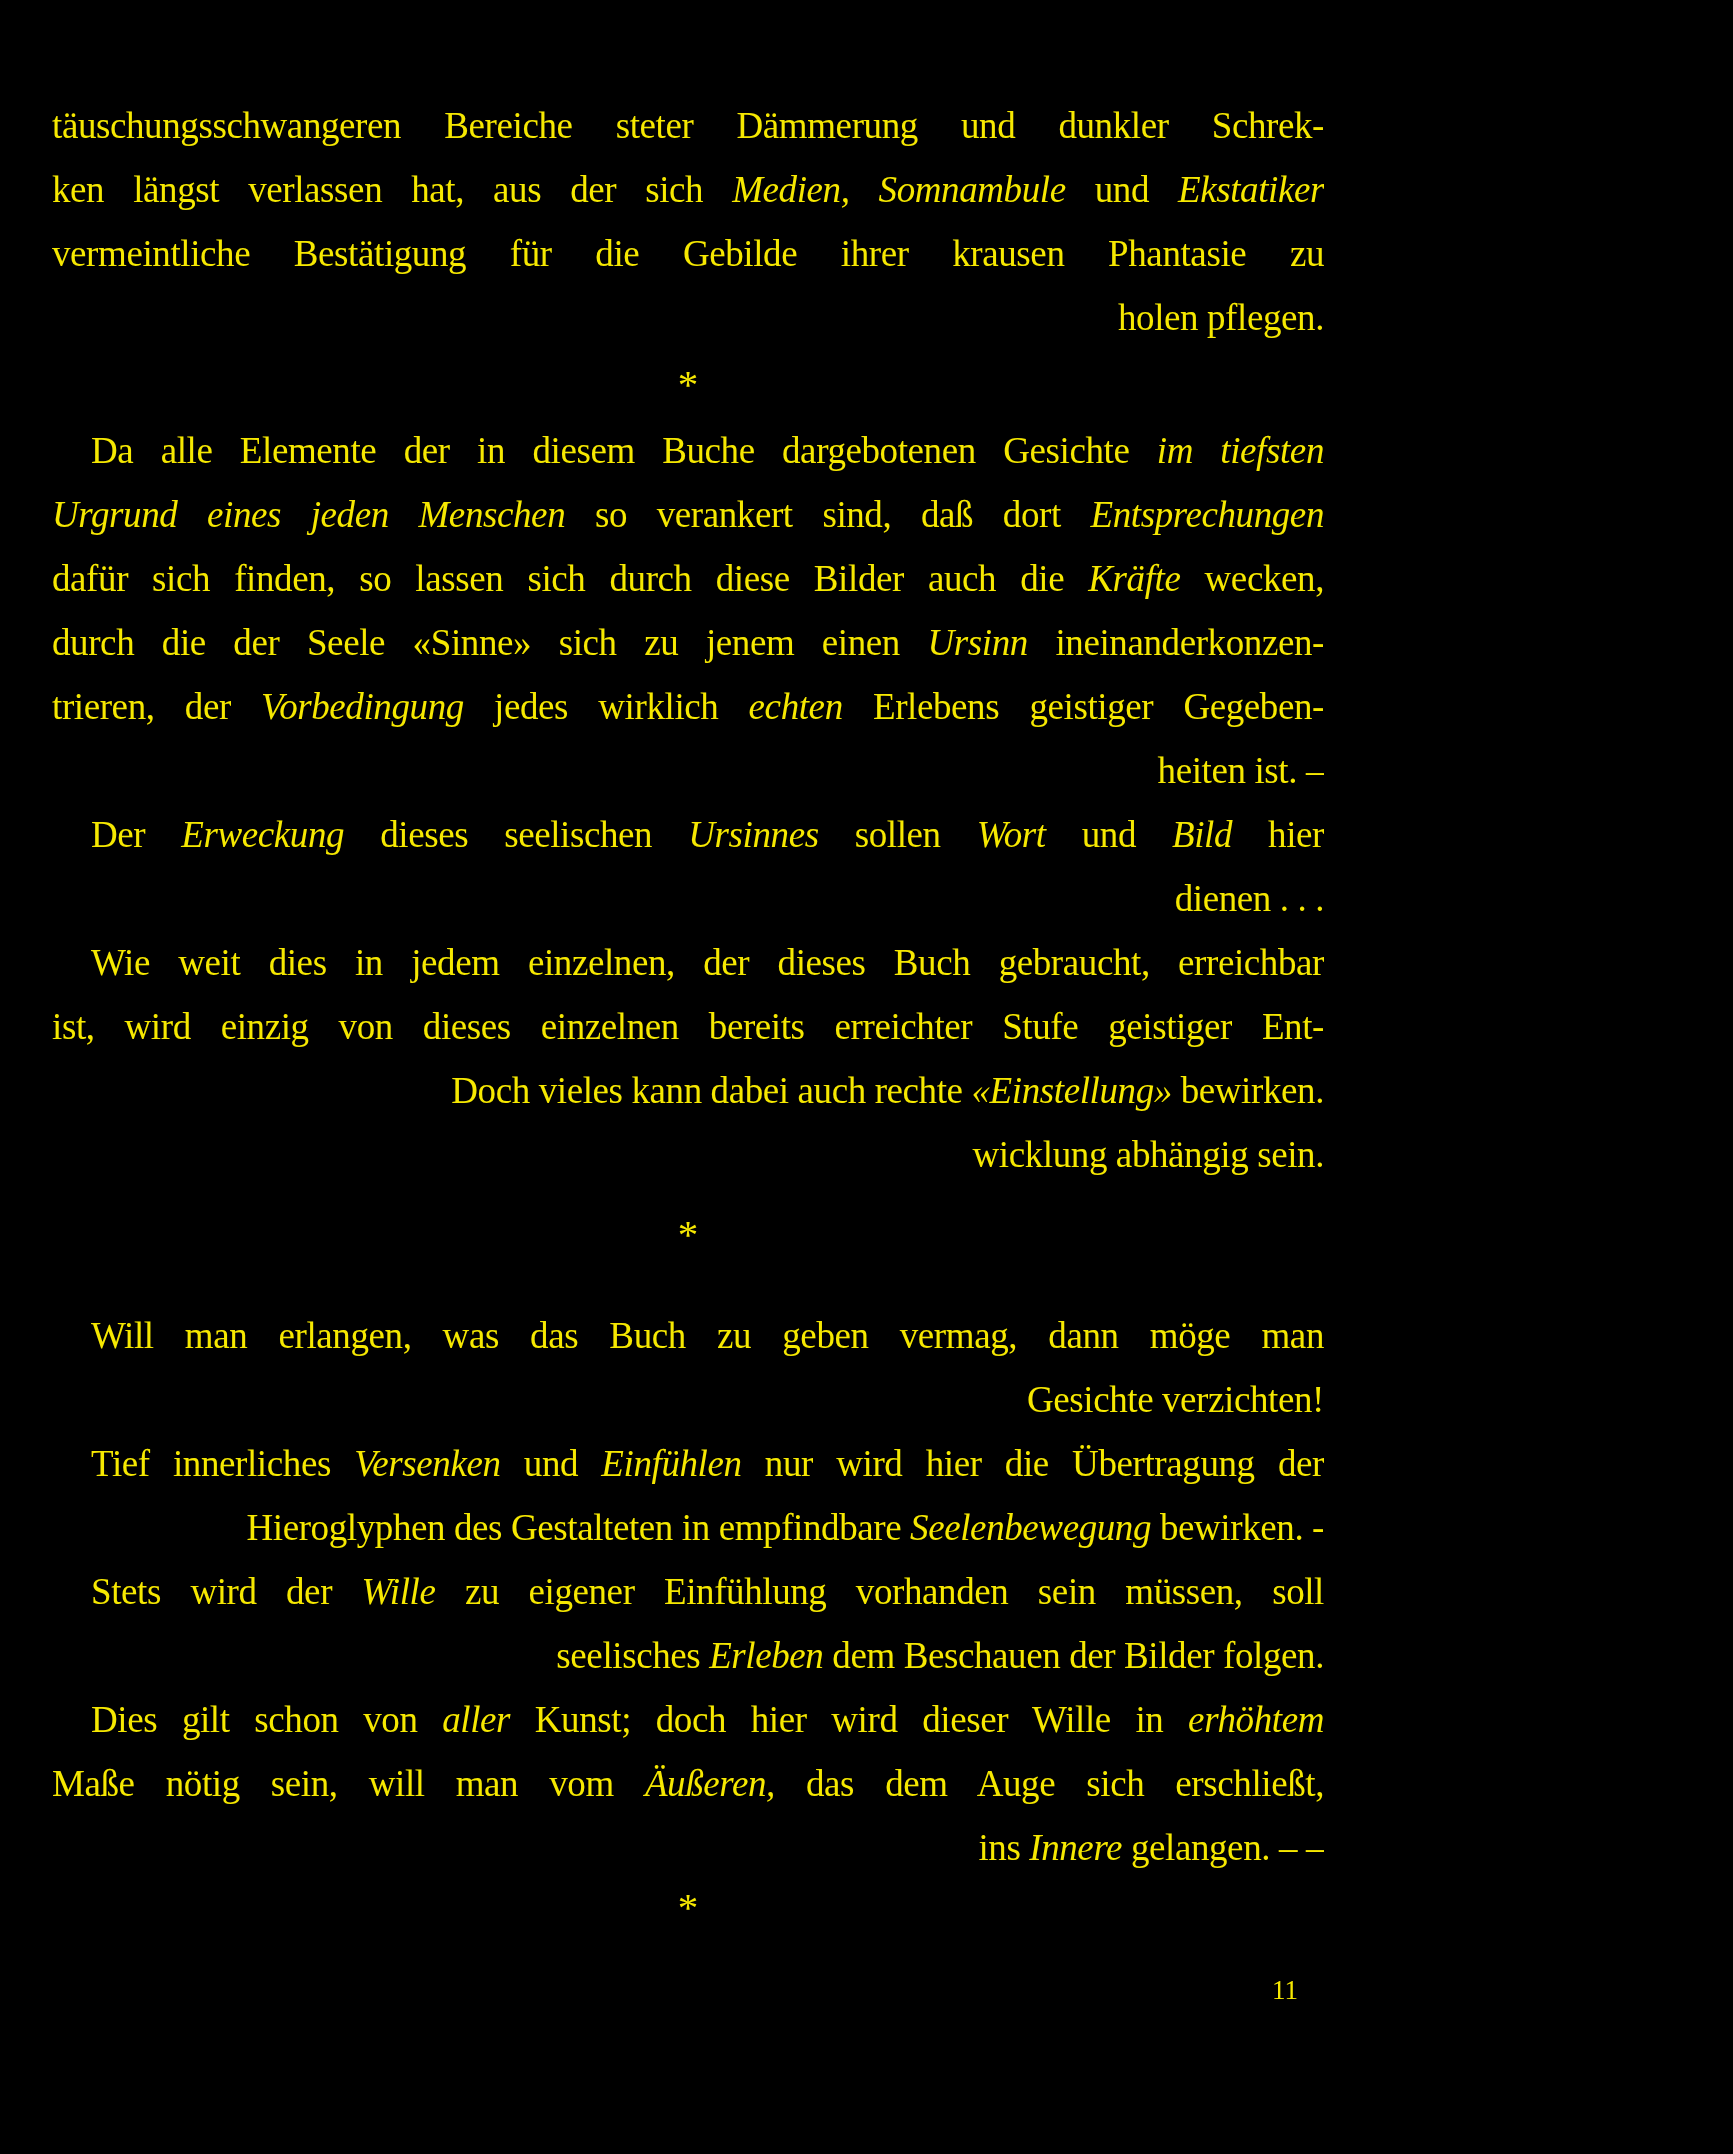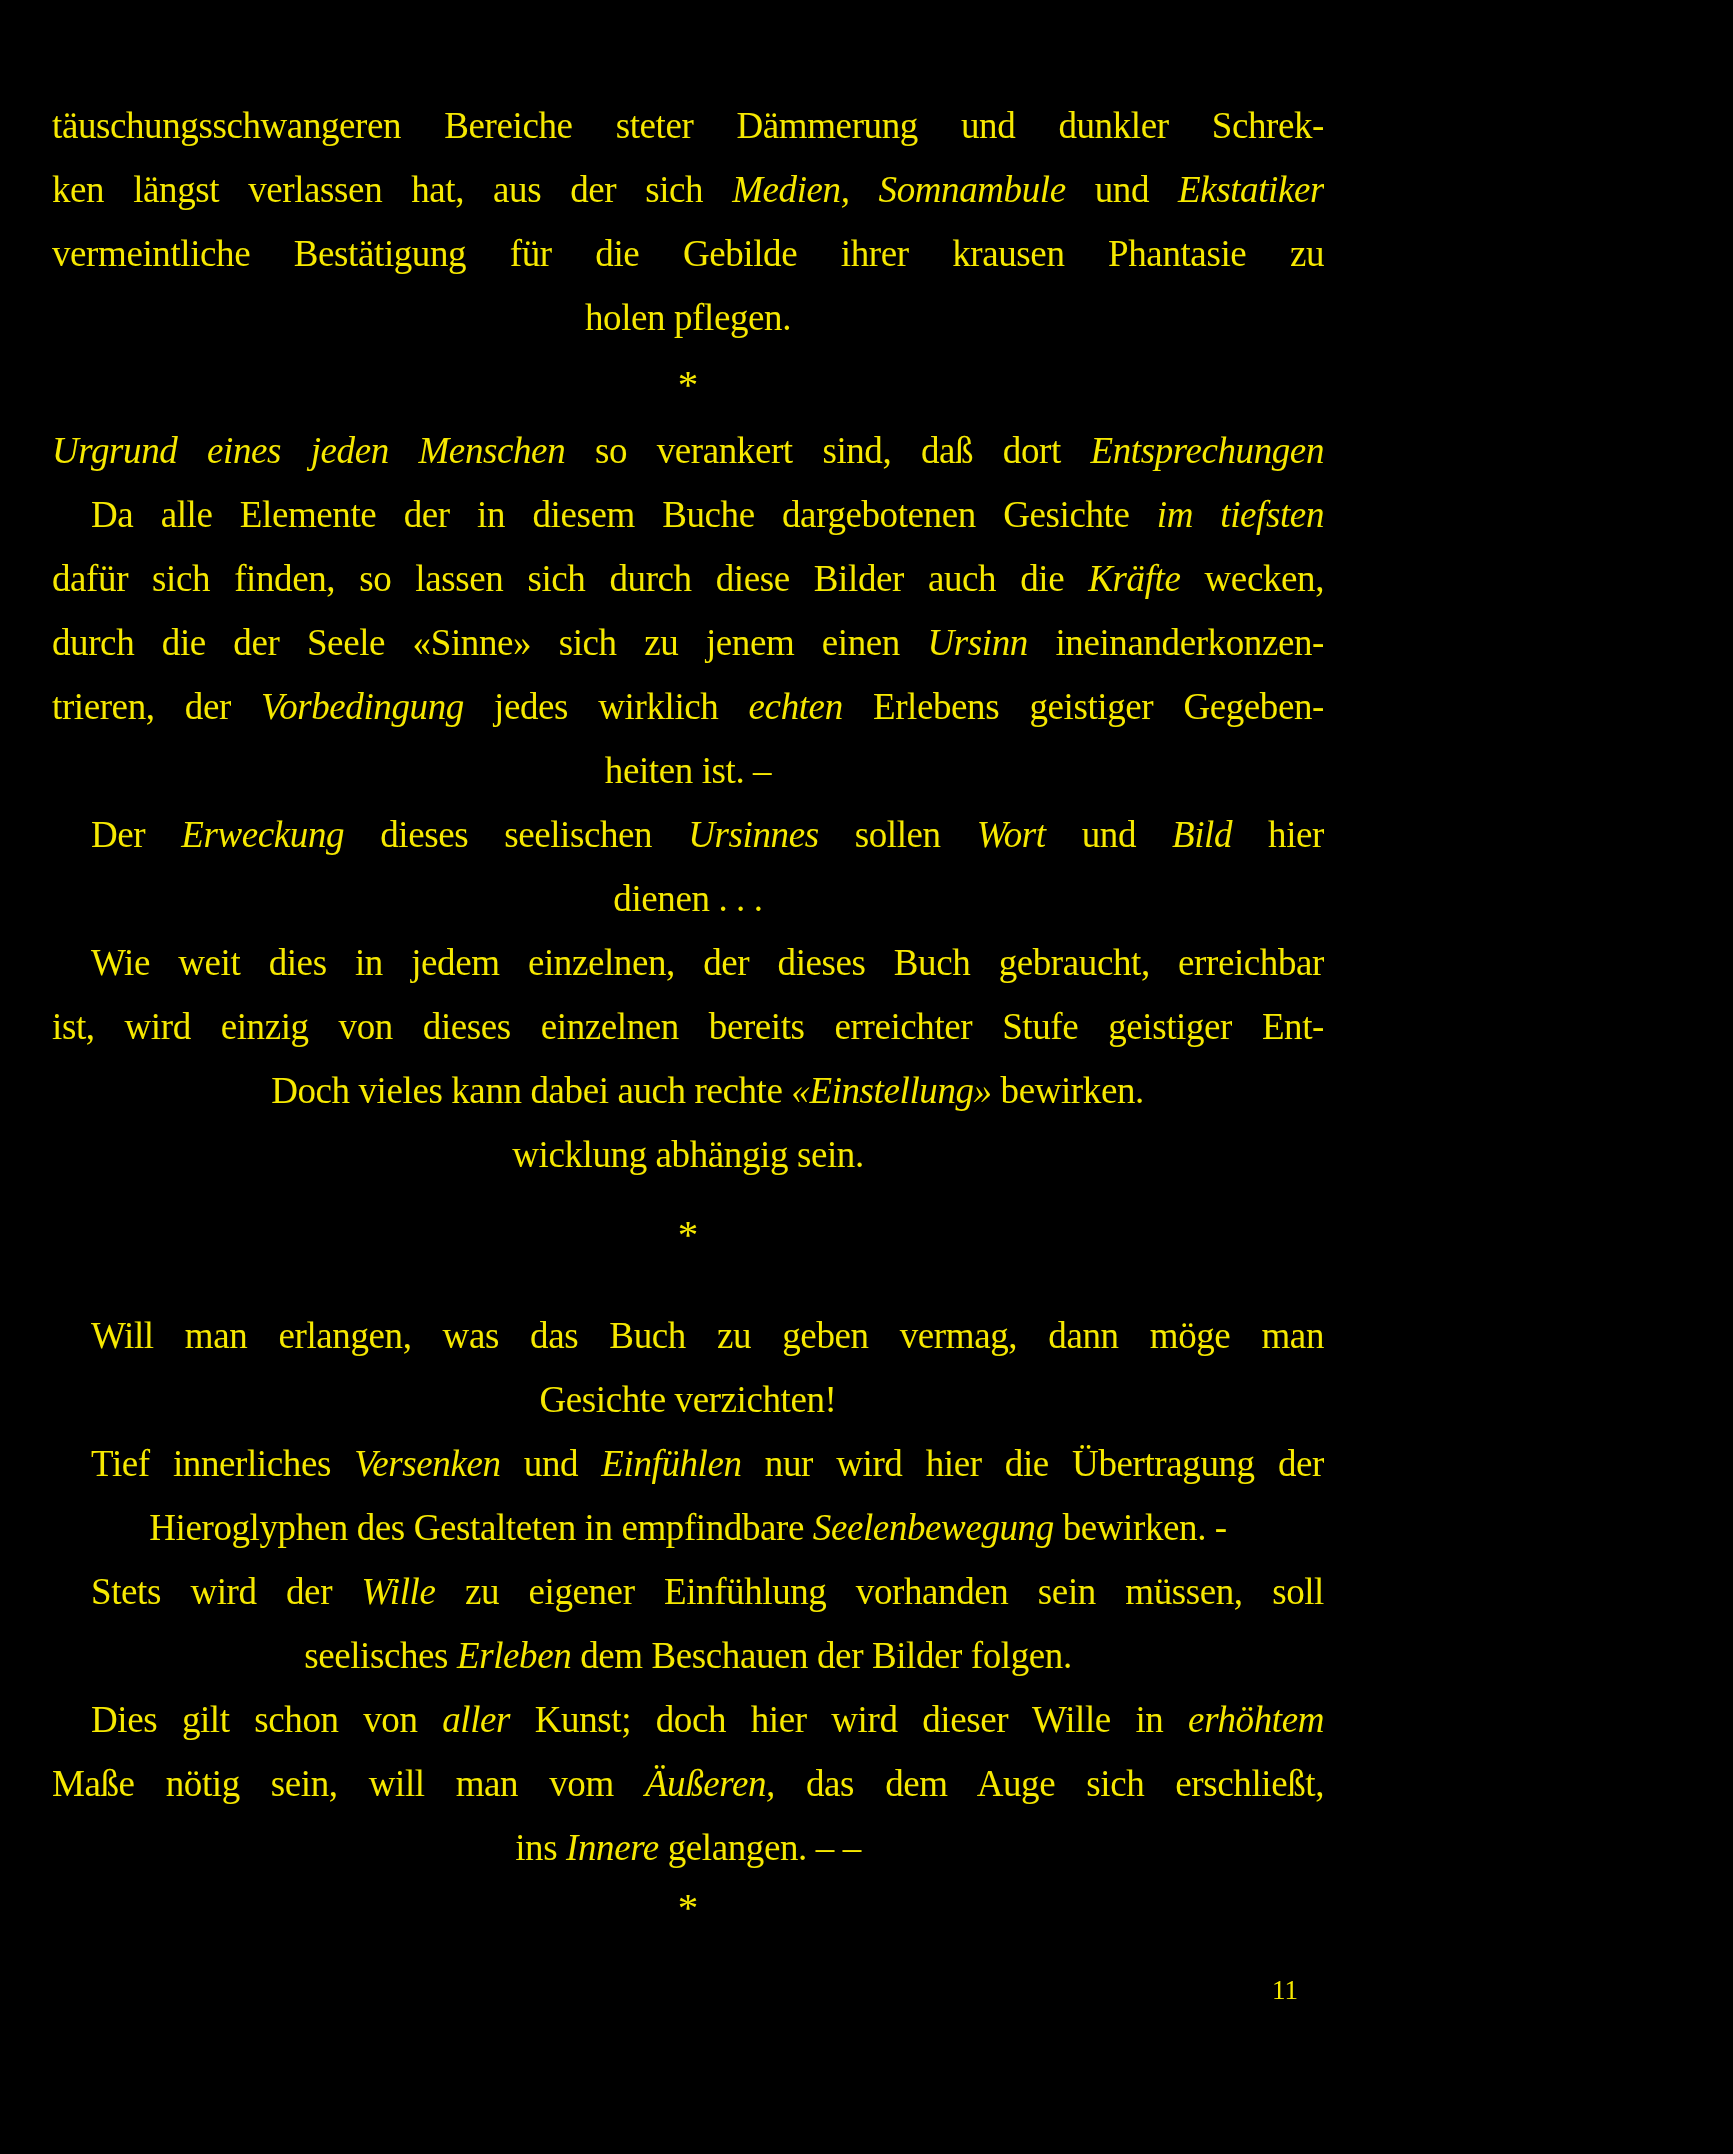--- a/index.html
+++ b/index.html
@@ -23,21 +23,21 @@
     left: 52px;
     top: 94px;
     width: 1272px;
   }
   .line {
     height: 64px;
     line-height: 64px;
     font-size: 37px;
     letter-spacing: -0.4px;
     overflow: hidden;
-    text-align: center;
+    text-align: right;
     white-space: normal;
   }
   .line.justify {
     text-align: justify;
     text-align-last: justify;
     -moz-text-align-last: justify;
   }
   .line.indent {
     text-indent: 39px;
   }
@@ -68,22 +68,22 @@
 <body style="background: rgb(0, 0, 0);">
 
 <div class="page" style="color: rgb(246, 232, 0); background: rgb(0, 0, 0);">
   <div class="column">
     <div id="blocks-root">
         <div class="line justify"><span>täuschungsschwangeren Bereiche steter Dämmerung und dunkler Schrek-</span></div>
         <div class="line justify"><span>ken längst verlassen hat, aus der sich </span><em>Medien, Somnambule</em><span> und </span><em>Ekstatiker</em></div>
         <div class="line justify"><span>vermeintliche Bestätigung für die Gebilde ihrer krausen Phantasie zu</span></div>
         <div class="line"><span>holen pflegen.</span></div>
         <div class="sep small"><span>*</span></div>
+        <div class="line justify indent"><span>Da alle Elemente der in diesem Buche dargebotenen Gesichte </span><em>im tiefsten</em></div>
         <div class="line justify"><em>Urgrund eines jeden Menschen</em><span> so verankert sind, daß dort </span><em>Entsprechungen</em></div>
-        <div class="line justify indent"><span>Da alle Elemente der in diesem Buche dargebotenen Gesichte </span><em>im tiefsten</em></div>
         <div class="line justify"><span>dafür sich finden, so lassen sich durch diese Bilder auch die </span><em>Kräfte</em><span> wecken,</span></div>
         <div class="line justify"><span>durch die der Seele «Sinne» sich zu jenem einen </span><em>Ursinn</em><span> ineinanderkonzen-</span></div>
         <div class="line justify"><span>trieren, der </span><em>Vorbedingung</em><span> jedes wirklich </span><em>echten</em><span> Erlebens geistiger Gegeben-</span></div>
         <div class="line"><span>heiten ist. –</span></div>
         <div class="line justify indent"><span>Der </span><em>Erweckung</em><span> dieses seelischen </span><em>Ursinnes</em><span> sollen </span><em>Wort</em><span> und </span><em>Bild</em><span> hier</span></div>
         <div class="line"><span>dienen . . .</span></div>
         <div class="line justify indent"><span>Wie weit dies in jedem einzelnen, der dieses Buch gebraucht, erreichbar</span></div>
         <div class="line justify"><span>ist, wird einzig von dieses einzelnen bereits erreichter Stufe geistiger Ent-</span></div>
         <div class="line indent"><span>Doch vieles kann dabei auch rechte </span><em>«Einstellung»</em><span> bewirken.</span></div>
         <div class="line"><span>wicklung abhängig sein.</span></div>

